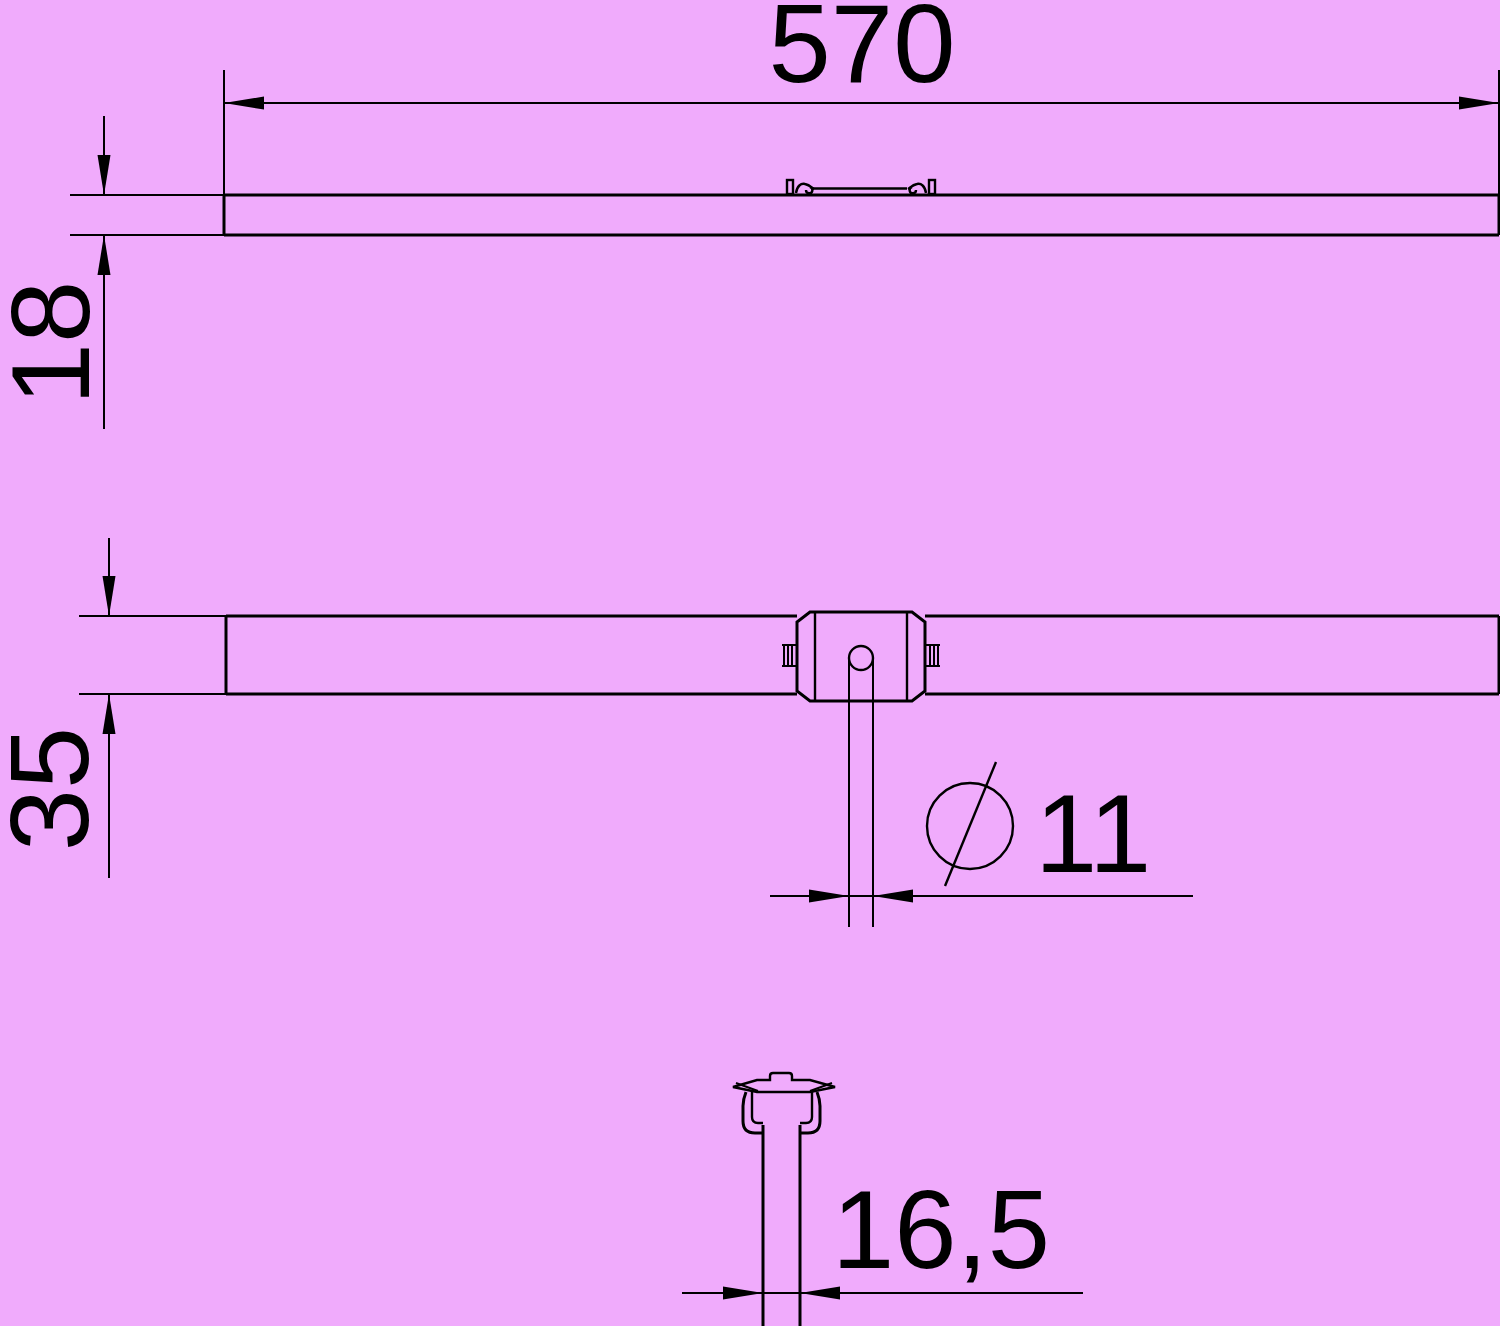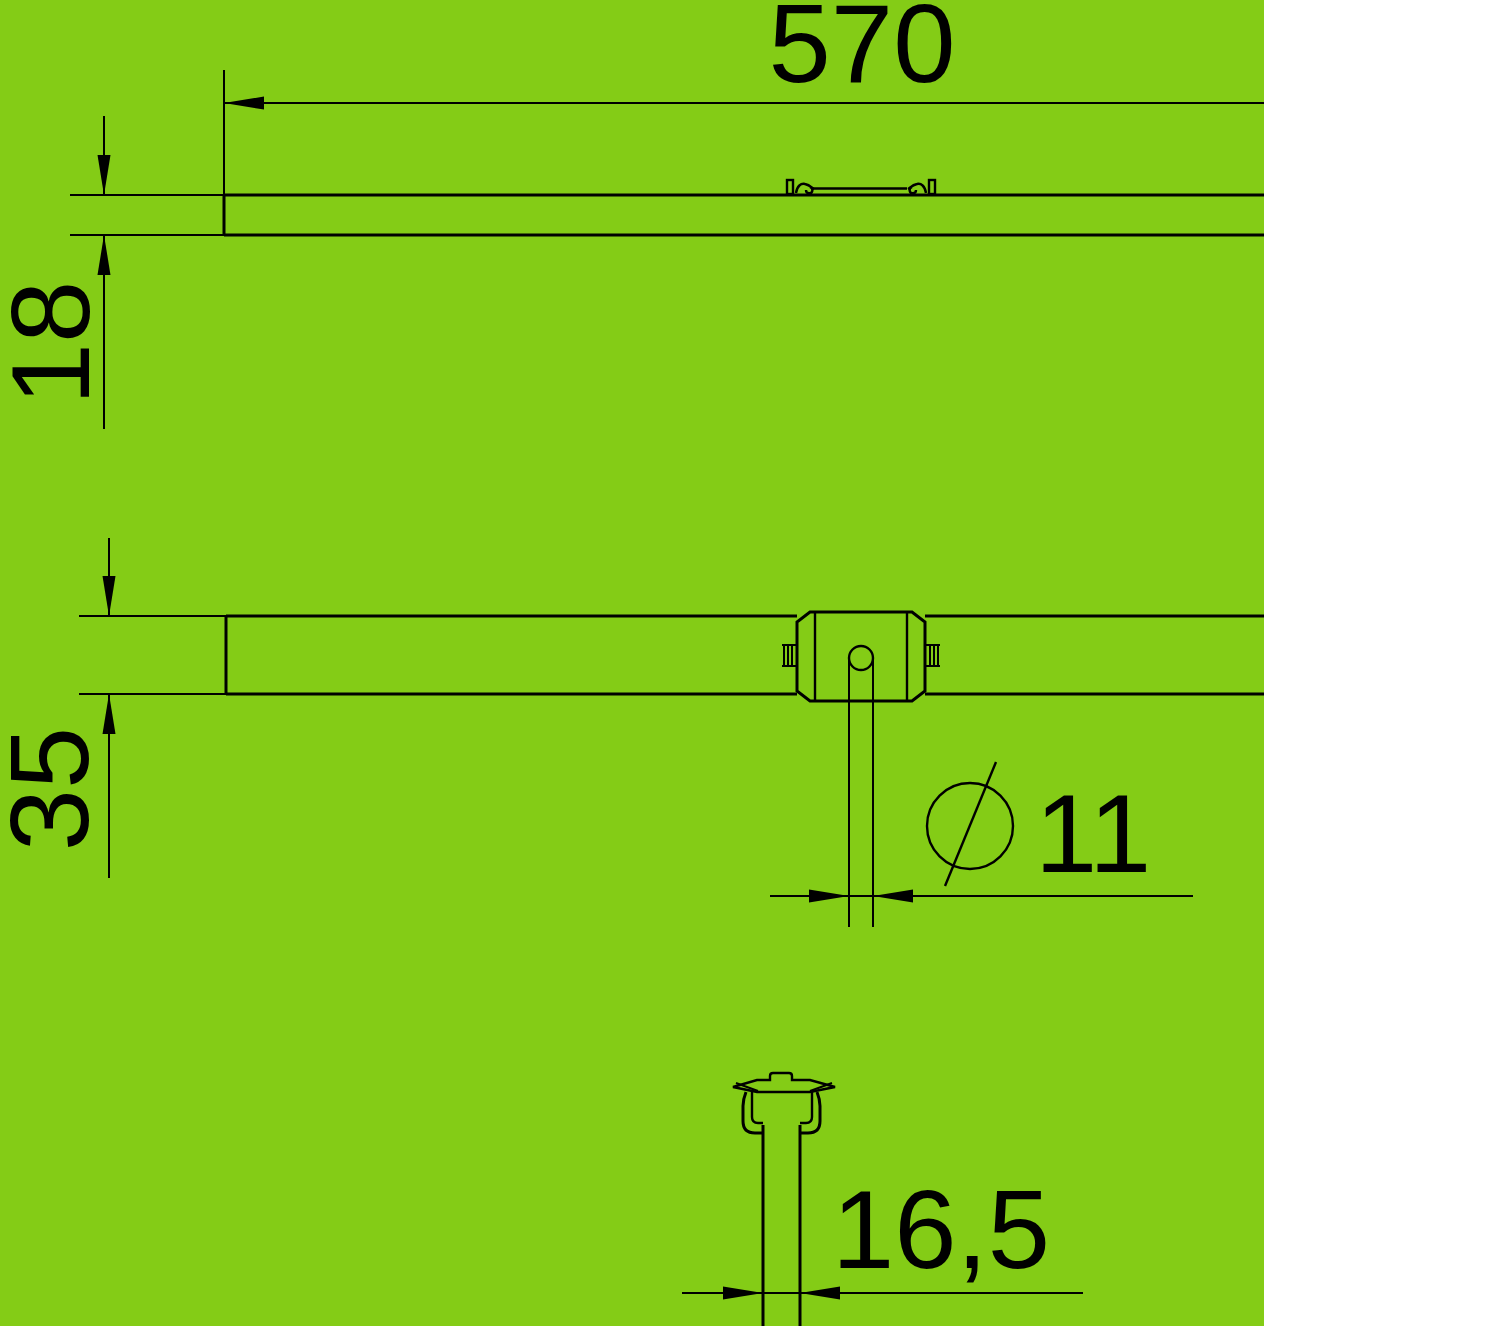--- a/index.html
+++ b/index.html
@@ -2,23 +2,23 @@
 <html><head>
 <meta charset="utf-8">
 <style>
   html, body {
     margin: 0;
     padding: 0;
     background: #ffffff;
   }
   .canvas {
     position: relative;
-    width: 1264px;
+    width: 1500px;
     height: 1326px;
-    background: #84cc16;
+    background: #f0abfc;
     overflow: hidden;
     font-family: "Liberation Sans", sans-serif;
   }
   svg text {
     font-family: "Liberation Sans", sans-serif;
     font-size: 112px;
     fill: #000000;
   }
   .obj  { stroke: #000000; stroke-width: 3;   fill: none; }
   .thin { stroke: #000000; stroke-width: 2;   fill: none; }

